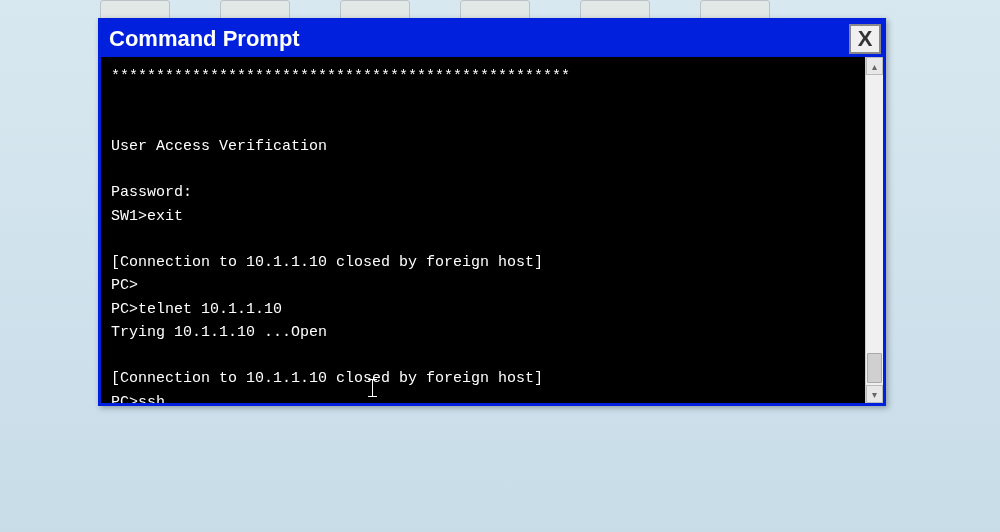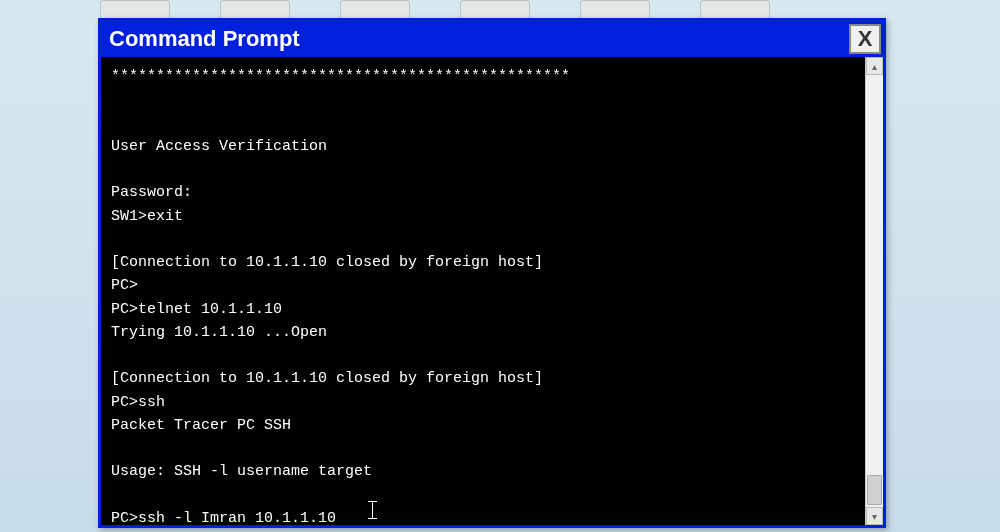--- a/index.html
+++ b/index.html
@@ -31,21 +31,21 @@
       background: #e8e8e0;
       border: 1px solid #aaa;
       border-radius: 3px;
       opacity: 0.6;
     }
     .window {
       position: absolute;
       left: 98px;
       top: 18px;
       width: 788px;
-      height: 510px;
+      height: 388px;
       border: 3px solid #0020dd;
       background: #fff;
       box-shadow: 2px 2px 6px rgba(0,0,0,0.3);
     }
     .titlebar {
       height: 36px;
       background: #0020dd;
       display: flex;
       align-items: center;
       justify-content: space-between;

